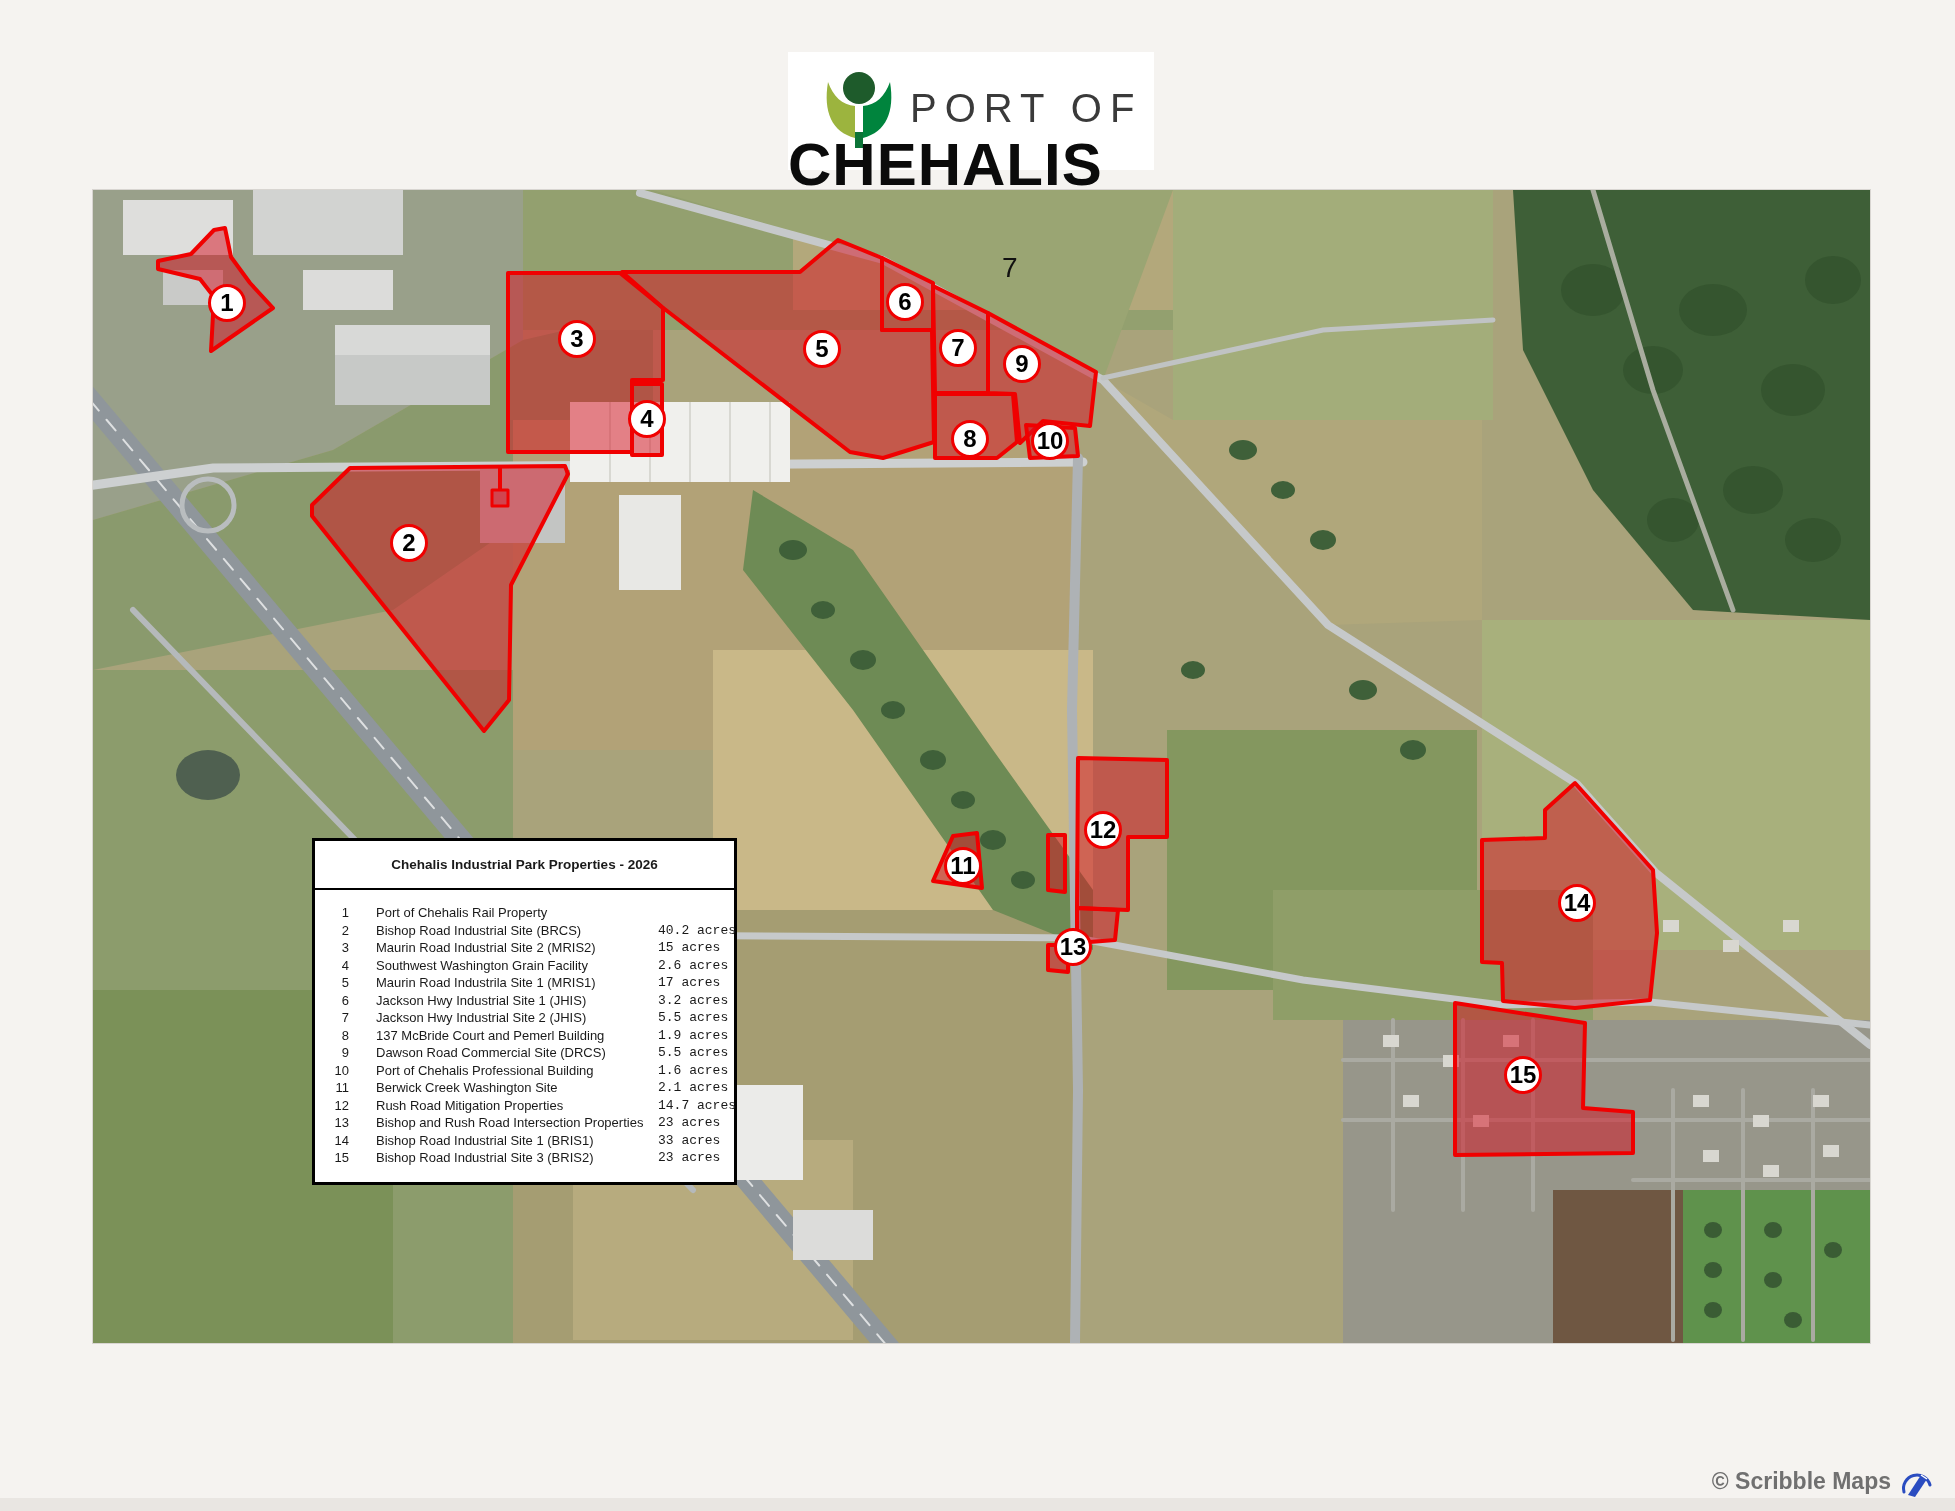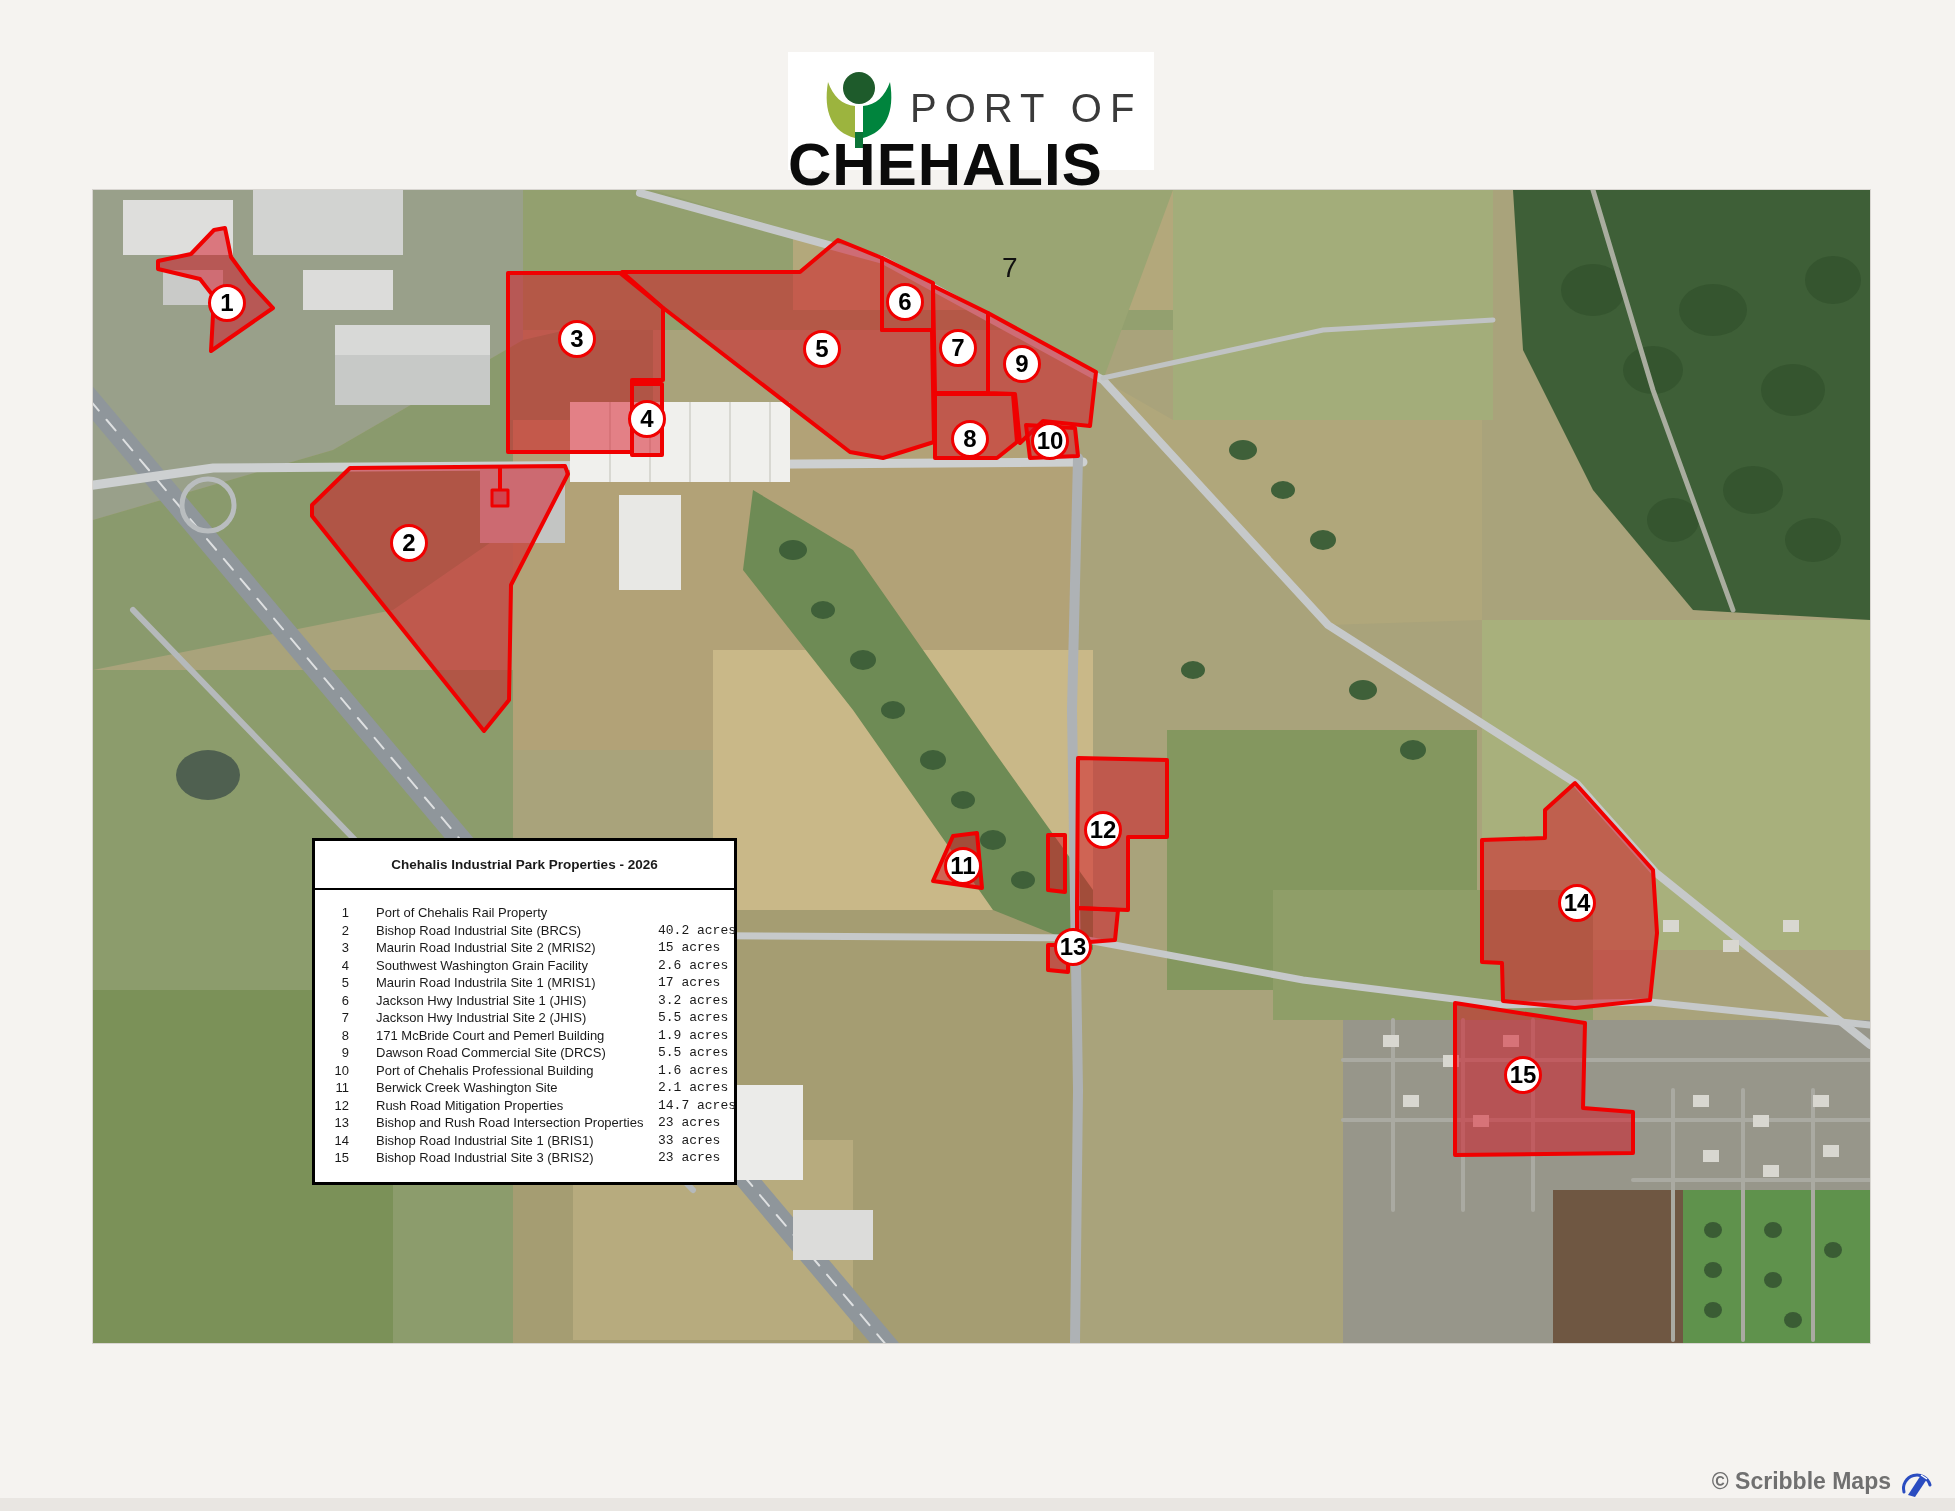--- a/index.html
+++ b/index.html
@@ -298,21 +298,21 @@
   </div>
 
   <div class="lrow">
     <span class="num">7</span>
     <span class="nm">Jackson Hwy Industrial Site 2 (JHIS)</span>
     <span class="ac">5.5 acres</span>
   </div>
 
   <div class="lrow">
     <span class="num">8</span>
-    <span class="nm">171 McBride Court and Pemerl Building</span>
+    <span class="nm">137 McBride Court and Pemerl Building</span>
     <span class="ac">1.9 acres</span>
   </div>
 
   <div class="lrow">
     <span class="num">9</span>
     <span class="nm">Dawson Road Commercial Site (DRCS)</span>
     <span class="ac">5.5 acres</span>
   </div>
 
   <div class="lrow">

